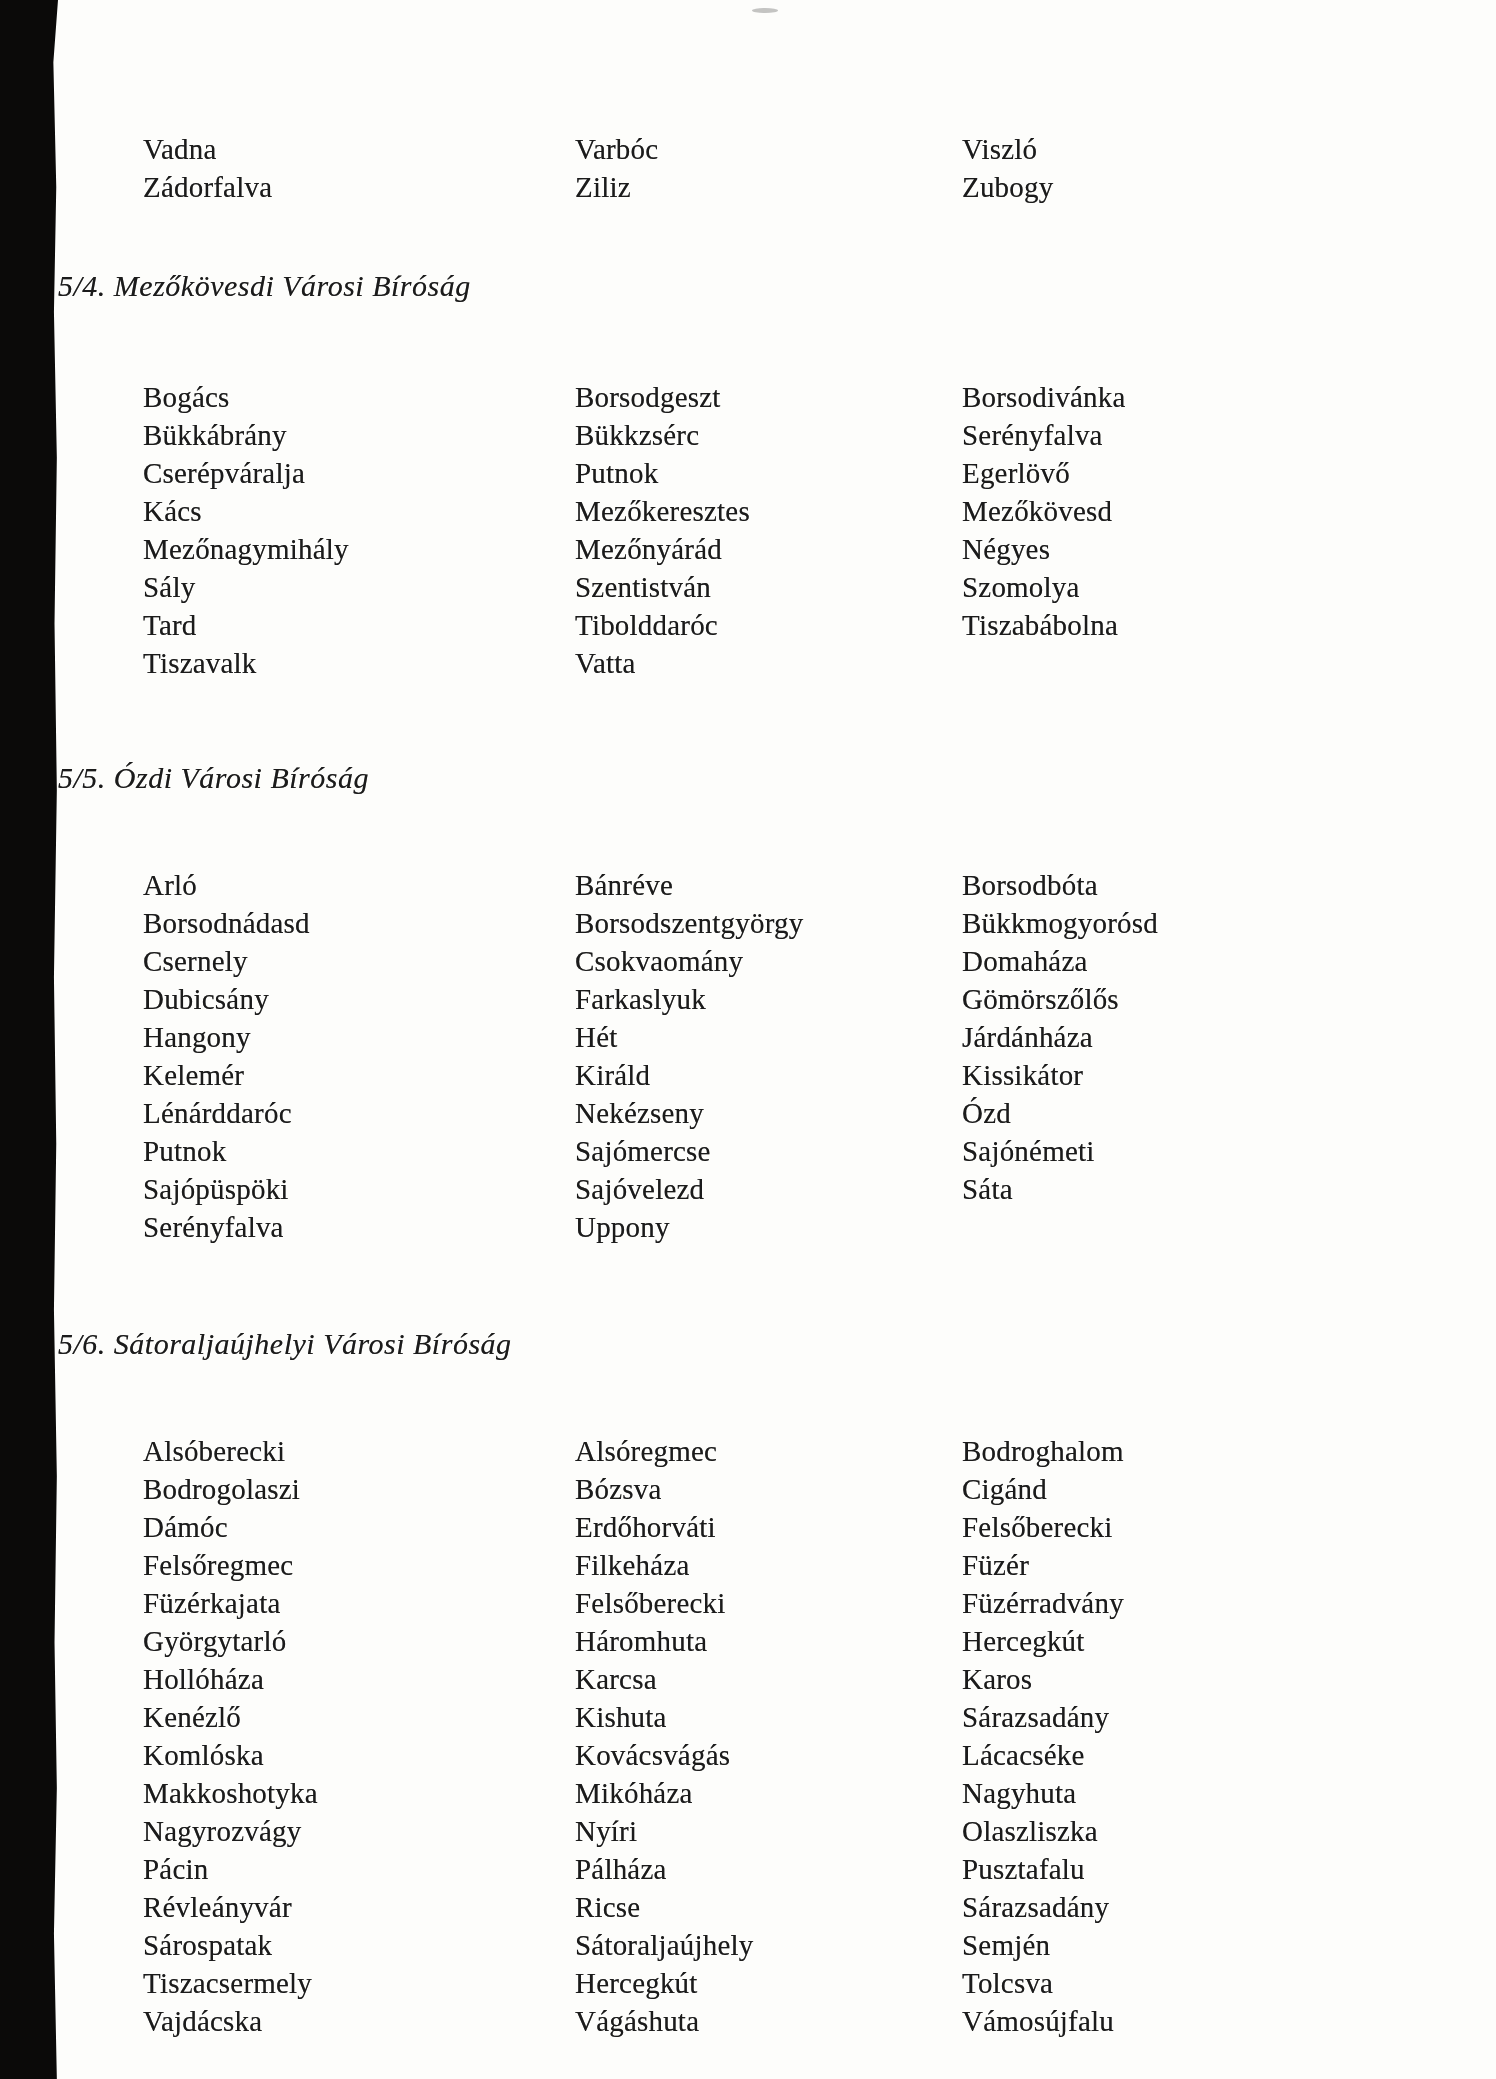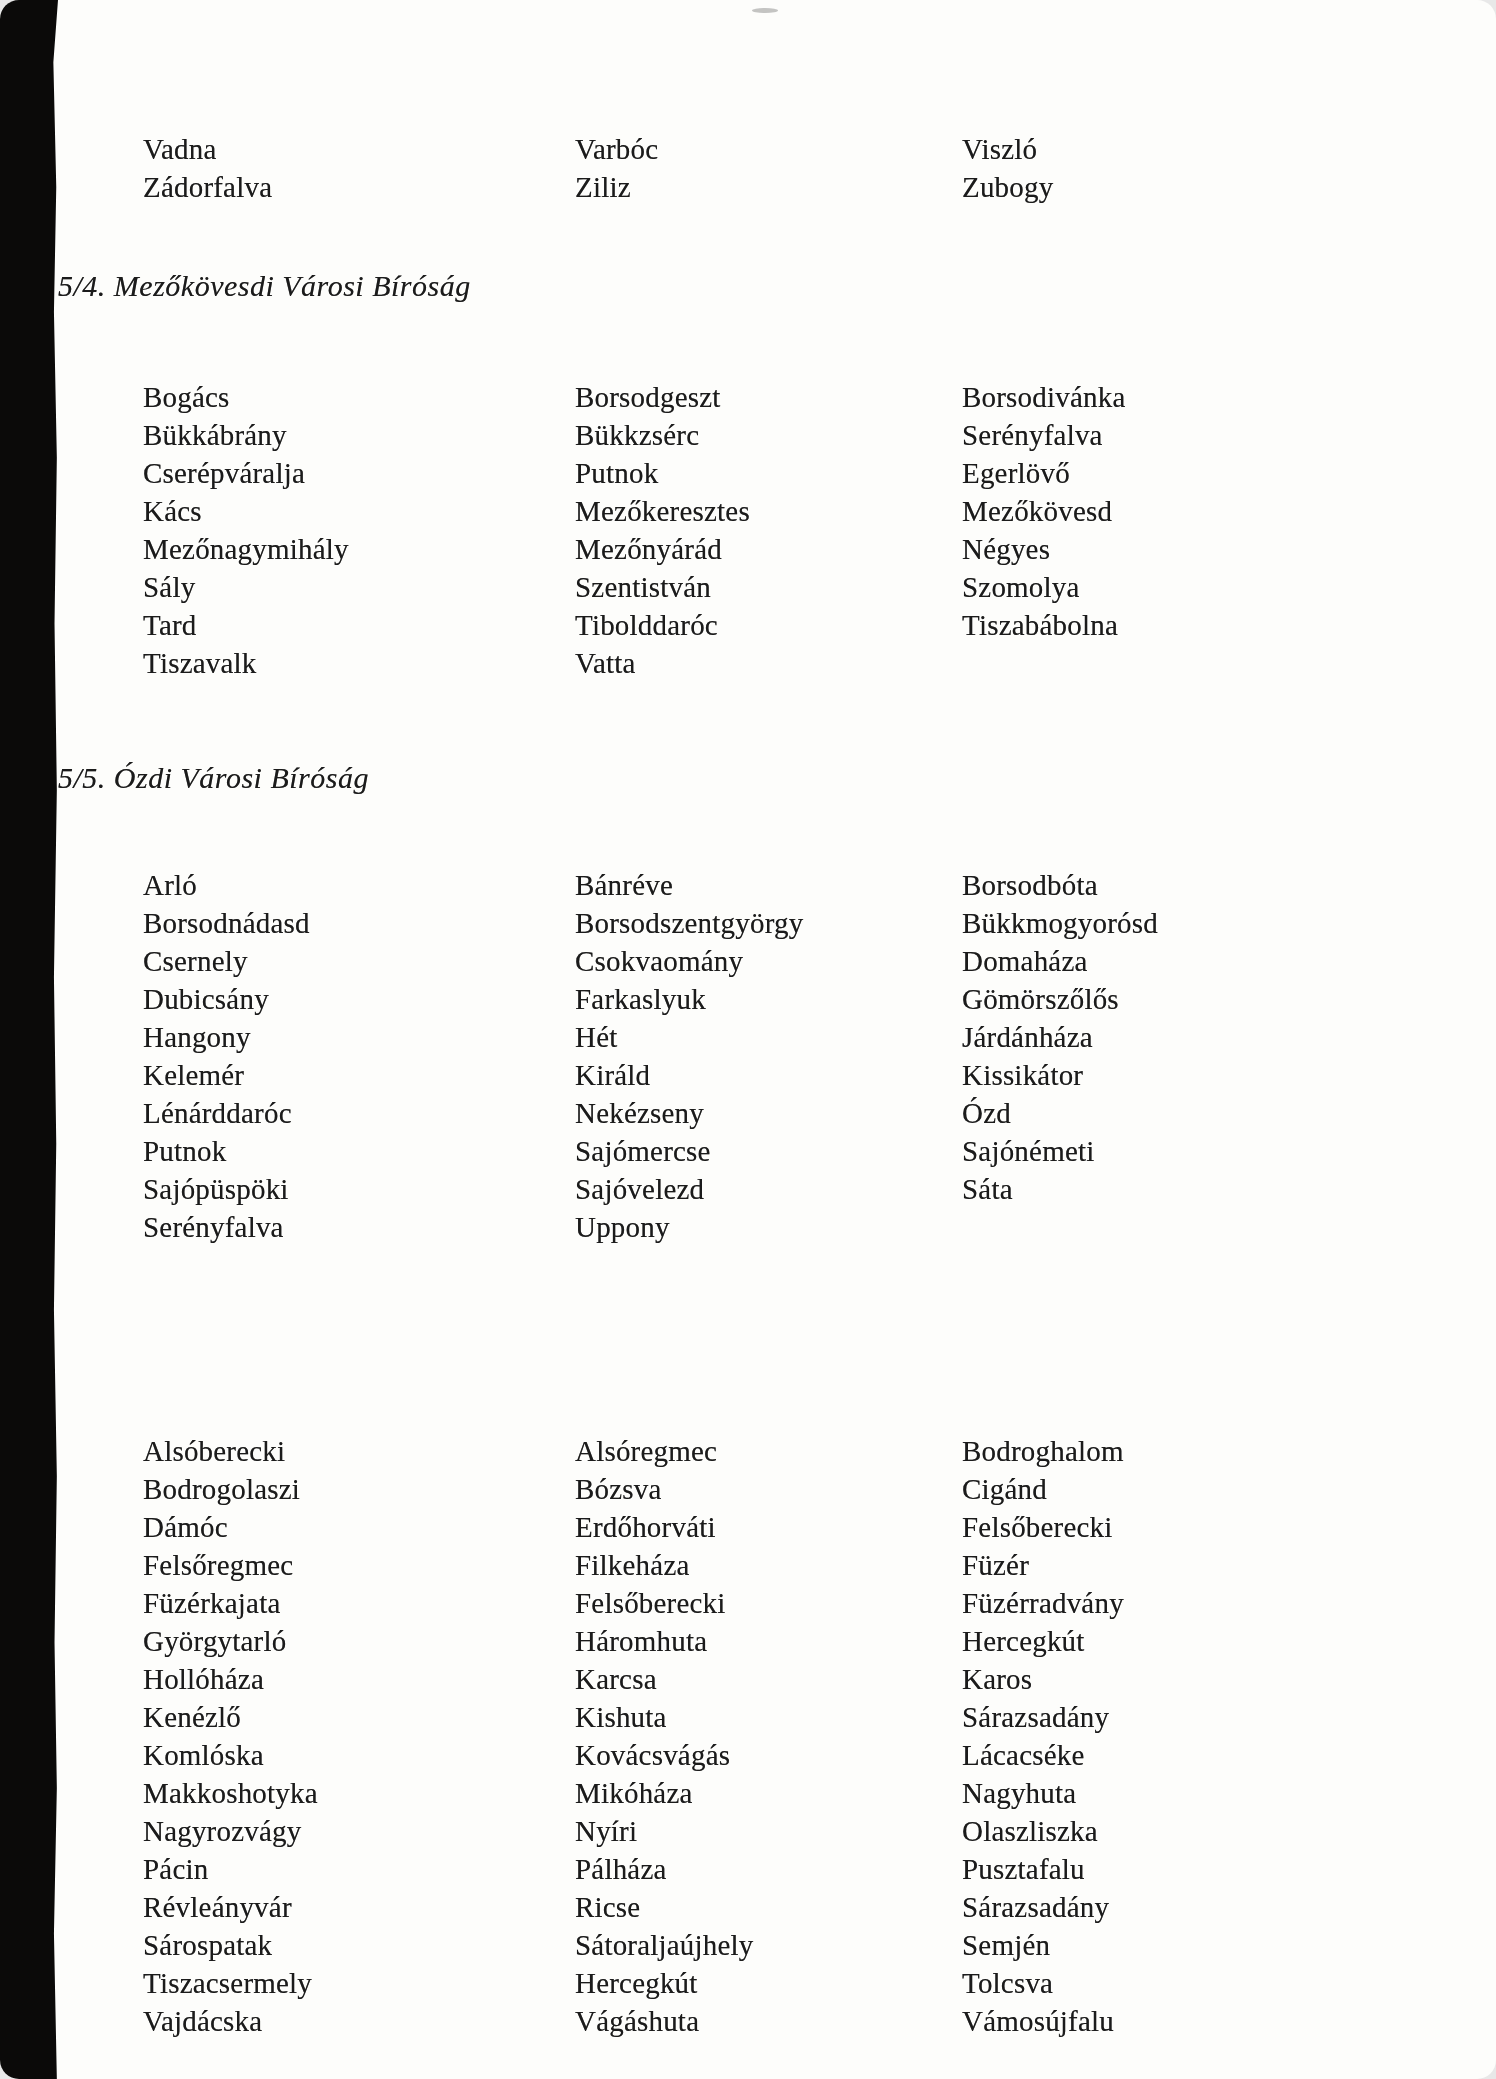--- a/index.html
+++ b/index.html
@@ -5,21 +5,20 @@
   html, body { margin: 0; padding: 0; background: #e8e8e8; }
   .page {
     position: relative;
     width: 1496px;
     height: 2079px;
     background: #fdfdfb;
     overflow: hidden;
     font-family: "Liberation Serif", "DejaVu Serif", serif;
     color: #1b1b1b;
     text-shadow: 0 0 0.5px rgba(20,20,20,0.55);
-    border-radius: 19px;
   }
   .scan-bar {
     position: absolute;
     left: 0; top: 0;
     width: 58px; height: 2079px;
     background: #0b0a09;
     clip-path: polygon(0 0, 100% 0, 92% 3%, 97% 9%, 93% 15%, 98% 22%, 94% 30%, 98% 38%,
                        93% 47%, 97% 55%, 93% 63%, 98% 71%, 94% 79%, 98% 86%, 93% 93%, 98% 100%, 0 100%);
   }
   .smudge {
@@ -139,20 +138,21 @@
         <span class="town">Domaháza</span>
         <span class="town">Gömörszőlős</span>
         <span class="town">Járdánháza</span>
         <span class="town">Kissikátor</span>
         <span class="town">Ózd</span>
         <span class="town">Sajónémeti</span>
         <span class="town">Sáta</span>
       </div>
   </div>
 
+  <div class="section-title" style="top:1326px">5/6. Sátoraljaújhelyi Városi Bíróság</div>
   <div class="block" style="top:1432px">
     <div class="col c0">
         <span class="town">Alsóberecki</span>
         <span class="town">Bodrogolaszi</span>
         <span class="town">Dámóc</span>
         <span class="town">Felsőregmec</span>
         <span class="town">Füzérkajata</span>
         <span class="town">Györgytarló</span>
         <span class="town">Hollóháza</span>
         <span class="town">Kenézlő</span>

